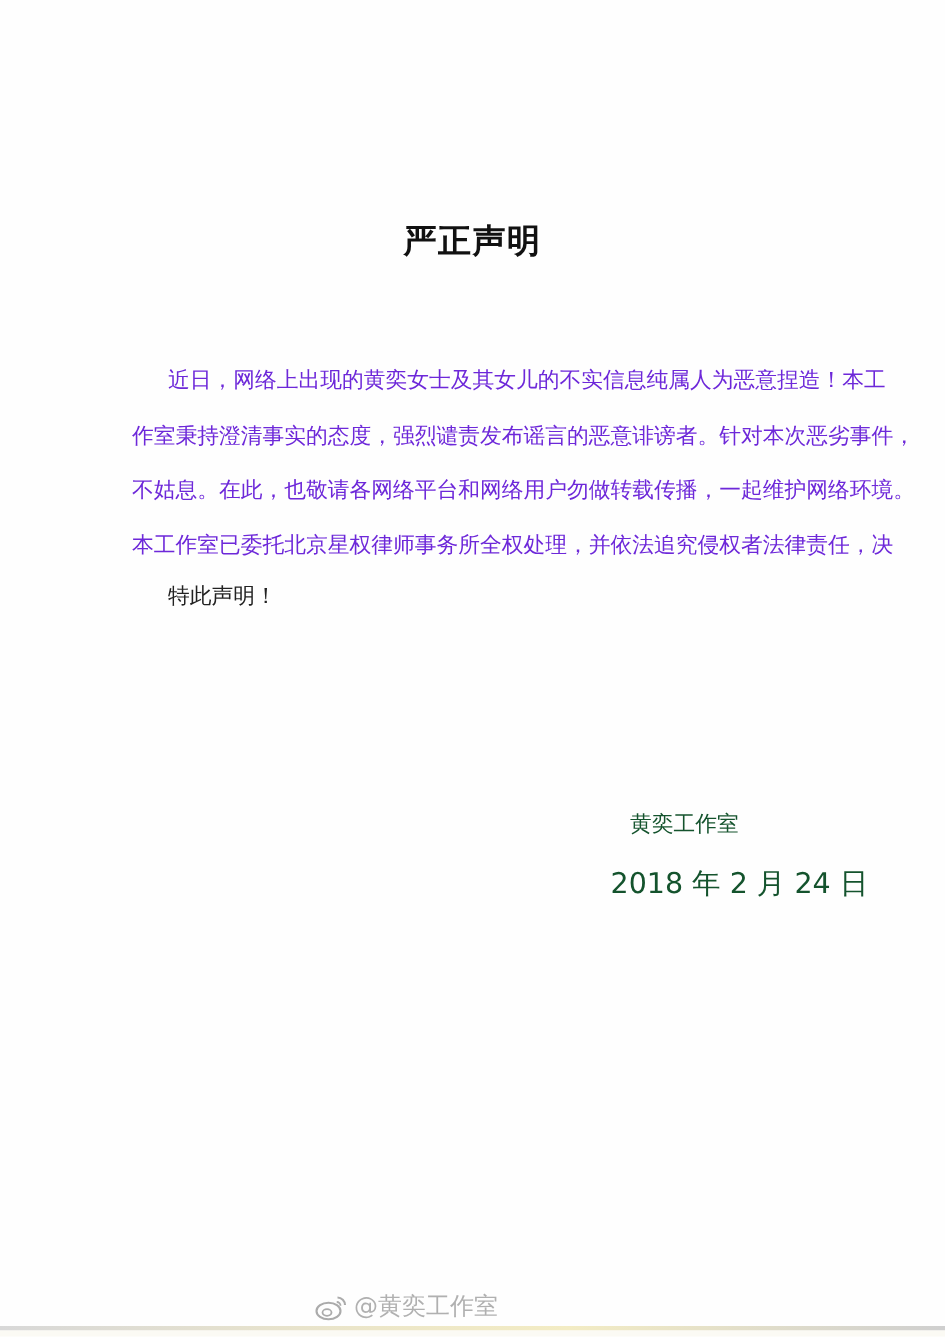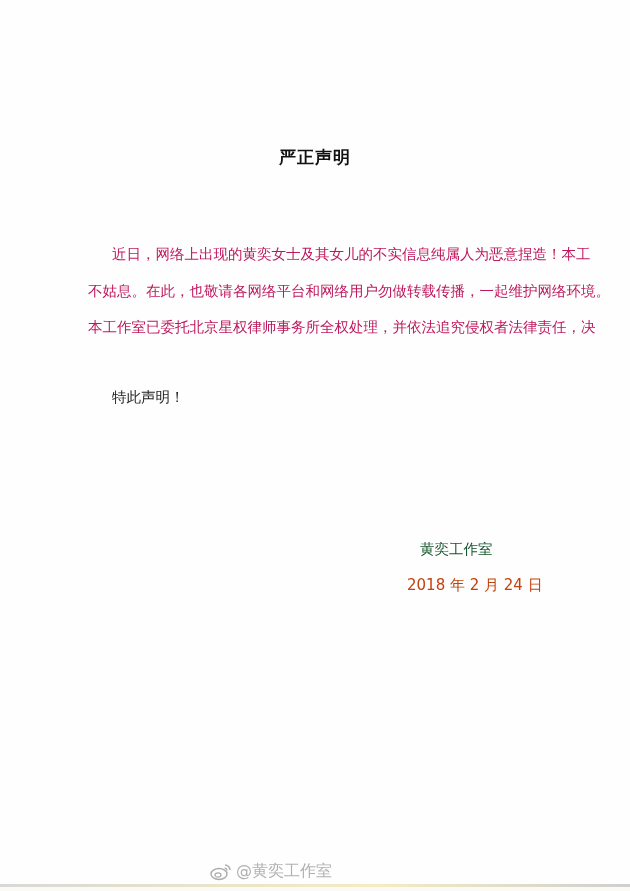--- a/index.html
+++ b/index.html
@@ -21,33 +21,33 @@
       width: 630px;
       height: 891px;
       background: #fefefe;
     }
     .title {
       position: absolute;
       top: 146px;
       left: 0;
       width: 630px;
       text-align: center;
-      font-size: 17px;
+      font-size: 22px;
       font-weight: bold;
       letter-spacing: 1px;
       color: #111;
     }
     .body-text {
       position: absolute;
       left: 88px;
       top: 236px;
       width: 452px;
       font-size: 14.5px;
       line-height: 36.5px;
-      color: #be185d;
+      color: #6d28d9;
     }
     .body-text .line {
       display: block;
       white-space: nowrap;
     }
     .body-text .line.indent {
       padding-left: 24px;
     }
     .closing {
       position: absolute;
@@ -60,22 +60,22 @@
       position: absolute;
       left: 420px;
       top: 540px;
       font-size: 14.5px;
       color: #14532d;
     }
     .date {
       position: absolute;
       left: 407px;
       top: 576px;
-      font-size: 15px;
-      color: #c2410c;
+      font-size: 19px;
+      color: #14532d;
     }
     .watermark {
       position: absolute;
       left: 210px;
       top: 861px;
       display: flex;
       align-items: center;
       gap: 4px;
       color: rgba(150,150,150,0.75);
       font-size: 16px;
@@ -103,20 +103,21 @@
     }
   </style>
 </head>
 <body>
 
 <div class="page">
   <div class="title">严正声明</div>
 
   <div class="body-text">
     <span class="line indent">近日，网络上出现的黄奕女士及其女儿的不实信息纯属人为恶意捏造！本工</span>
+    <span class="line">作室秉持澄清事实的态度，强烈谴责发布谣言的恶意诽谤者。针对本次恶劣事件，</span>
     <span class="line">不姑息。在此，也敬请各网络平台和网络用户勿做转载传播，一起维护网络环境。</span>
     <span class="line">本工作室已委托北京星权律师事务所全权处理，并依法追究侵权者法律责任，决</span>
   </div>
 
   <div class="closing">特此声明！</div>
 
   <div class="signature">黄奕工作室</div>
   <div class="date">2018 年 2 月 24 日</div>
 
   <div class="watermark">

